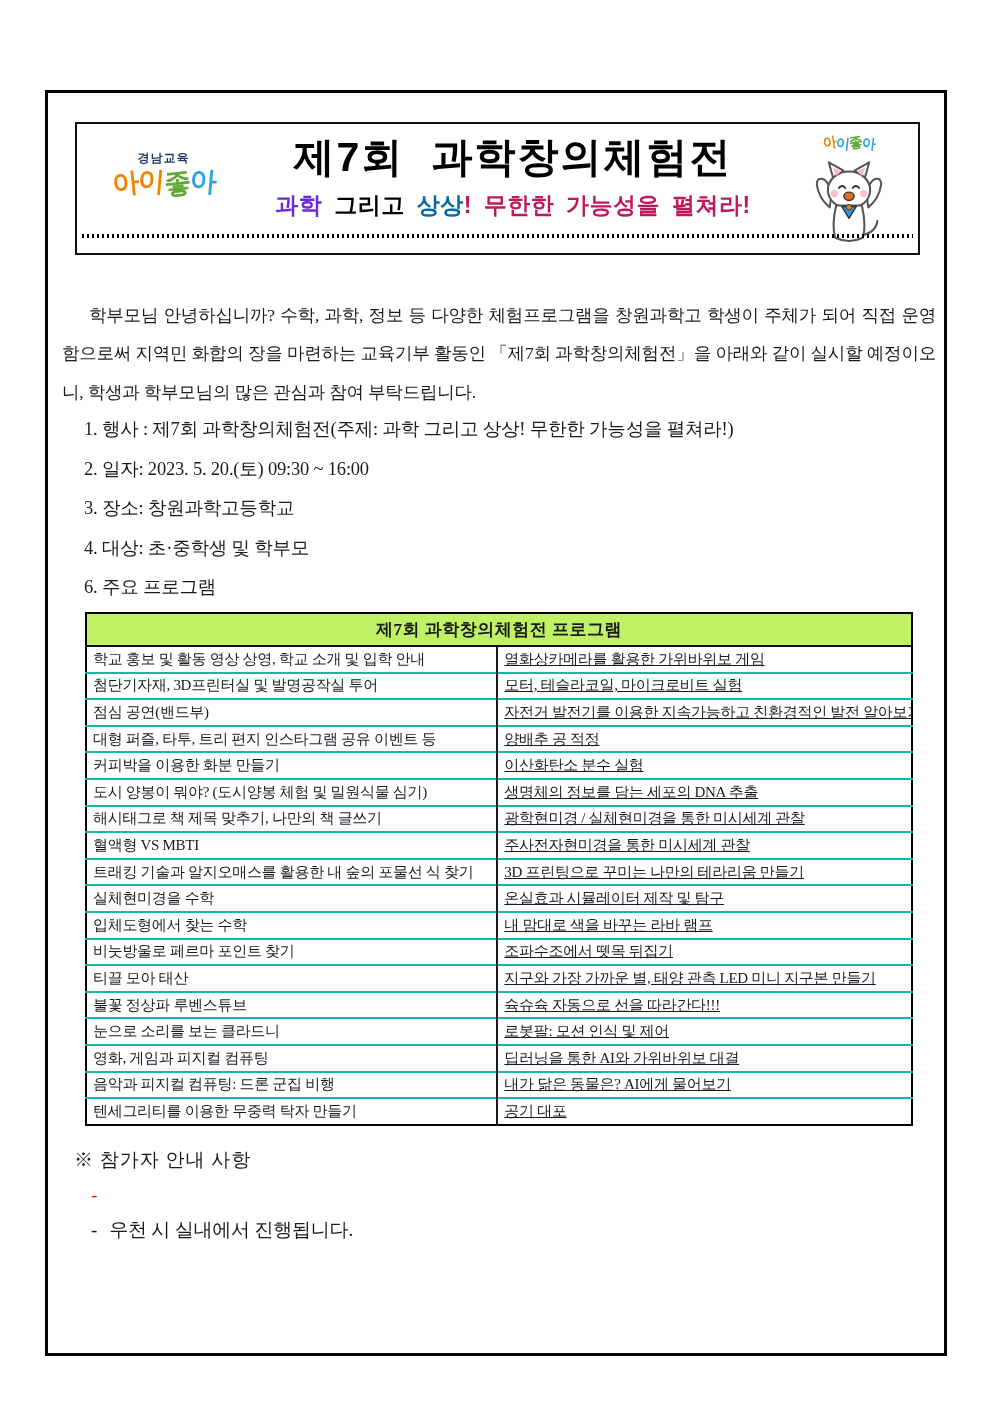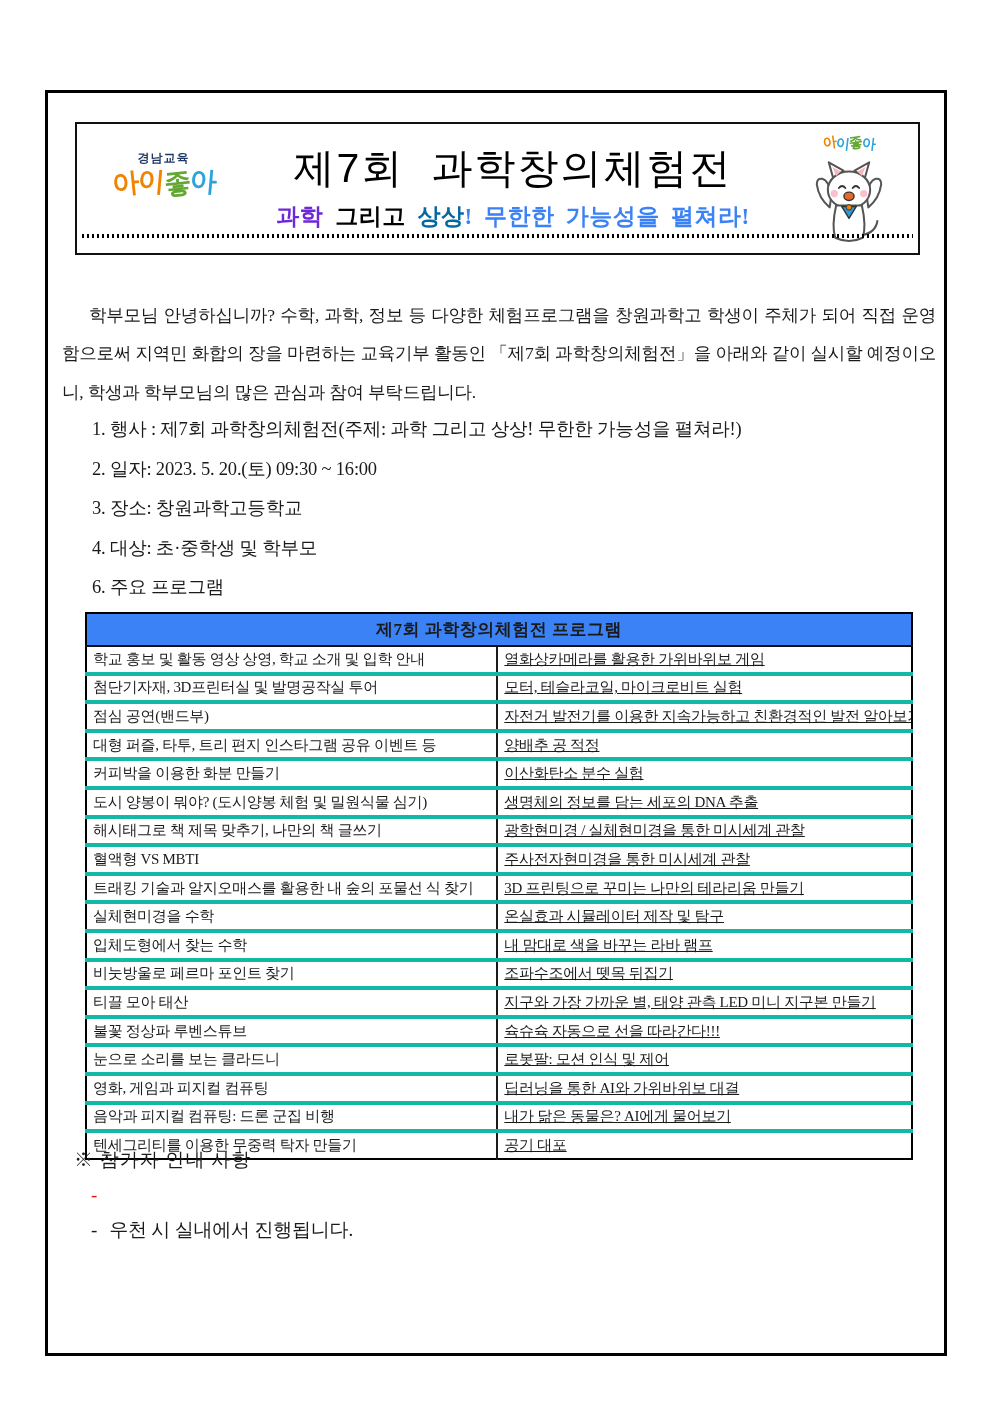--- a/index.html
+++ b/index.html
@@ -15,46 +15,46 @@
   .dotted-divider{position:absolute;left:5px;right:5px;bottom:15px;height:4px;
           background:repeating-linear-gradient(90deg,#000 0 2px,transparent 2px 5px);}
   .logo-zone{width:145px;padding-top:18px;text-align:center;
              font-family:"Liberation Sans","DejaVu Sans",sans-serif;}
   .logo-small{font-size:12px;font-weight:700;color:#1f3864;letter-spacing:1px;}
   .logo-word{font-size:27px;font-weight:900;letter-spacing:-1px;line-height:1.1;}
   .logo-word span{display:inline-block;}
   .logo-word span:nth-child(odd){transform:rotate(-6deg) translateY(2px);}
   .logo-word span:nth-child(even){transform:rotate(5deg);}
   .title-zone{flex:1;text-align:center;font-family:"Liberation Sans","DejaVu Sans",sans-serif;}
-  .main-title{margin:13px 0 0;font-size:41px;font-weight:400;color:#000;
+  .main-title{margin:2px 0 0;font-size:41px;font-weight:700;color:#000;
               letter-spacing:2px;word-spacing:14px;line-height:1.15;}
   .subtitle{margin-top:9px;font-size:23px;font-weight:800;letter-spacing:0.5px;word-spacing:5px;}
   .mascot-zone{width:118px;text-align:center;padding-top:2px;
                font-family:"Liberation Sans","DejaVu Sans",sans-serif;}
   .mascot-label{font-size:14px;font-weight:900;letter-spacing:-1px;}
   .mascot-label span{display:inline-block;}
   .mascot-label span:nth-child(odd){transform:rotate(-8deg);}
   .mascot-label span:nth-child(even){transform:rotate(7deg) translateY(1px);}
 
   
   .intro{position:absolute;left:62px;top:278px;width:874px;font-size:17.5px;
          line-height:38.5px;text-align:justify;text-indent:27px;letter-spacing:-0.2px;}
   .intro b{font-weight:400;}
 
   
-  .event-list{position:absolute;left:92px;top:409px;width:840px;list-style:none;margin:0;padding:0;text-align:right;}
+  .event-list{position:absolute;left:84px;top:409px;width:840px;list-style:none;margin:0;padding:0;text-align:right;}
   .event-list li{height:39.5px;display:flex;align-items:center;font-size:18.5px;letter-spacing:-0.2px;}
 
   
   .program-table{position:absolute;left:85px;top:612px;width:828px;border-collapse:collapse;
                  border:2px solid #000;table-layout:fixed;}
   .program-table th{height:29px;font-size:17px;font-weight:600;letter-spacing:0.5px;
                  border-bottom:2px solid #111;}
   .program-table td{font-size:15px;letter-spacing:-0.3px;padding:2.8px 5px 2.8px 6px;
-                 border-top:4px solid #14b8a6;white-space:nowrap;overflow:hidden;}
+                 border-top:2px solid #14b8a6;white-space:nowrap;overflow:hidden;}
   .program-table tr td:nth-child(2){border-left:2px solid #1a1a1a;text-decoration:underline;}
   .program-table tbody tr:first-child td{border-top:none;}
 
   
   .notes{position:absolute;left:74px;top:1147px;width:850px;}
   .notes-heading{font-size:19px;letter-spacing:1px;}
   .note-line{display:flex;gap:12px;margin-top:11px;padding-left:17px;font-size:19px;
              letter-spacing:-0.2px;align-items:baseline;}
 </style>
 </head>
@@ -63,21 +63,21 @@
 <div class="sheet">
   <div class="outer-border"></div>
 
   <div class="banner">
     <div class="logo-zone">
       <div class="logo-small">경남교육</div>
       <div class="logo-word"><span style="color: rgb(240, 131, 0);">아</span><span style="color: rgb(240, 131, 0);">이</span><span style="color: rgb(98, 168, 51);">좋</span><span style="color: rgb(43, 163, 220);">아</span></div>
     </div>
     <div class="title-zone">
       <div class="main-title">제7회 과학창의체험전</div>
-      <div class="subtitle"><span style="color: #6d28d9;">과학</span><span style="color: rgb(0, 0, 0);"> 그리고 </span><span style="color: #0369a1;">상상</span><span style="color: #3b82f6; font-family: Liberation Serif, serif;">! 무한한 가능성을 펼쳐라!</span></div>
+      <div class="subtitle"><span style="color: #6d28d9;">과학</span><span style="color: rgb(0, 0, 0);"> 그리고 </span><span style="color: #0369a1;">상상</span><span style="color: #be185d;">! 무한한 가능성을 펼쳐라!</span></div>
     </div>
     <div class="mascot-zone">
       <div class="mascot-label"><span style="color: rgb(240, 131, 0);">아</span><span style="color: rgb(43, 163, 220);">이</span><span style="color: rgb(98, 168, 51);">좋</span><span style="color: rgb(43, 163, 220);">아</span></div>
       <svg width="92" height="96" viewBox="0 0 100 104">
         <g stroke="#555" stroke-width="2.2" fill="#fff" stroke-linejoin="round">
           <path d="M29,60 Q17,50 15,35 Q15,28 21,29 Q28,31 31,46 Z"></path>
           <path d="M71,60 Q83,50 85,35 Q85,28 79,29 Q72,31 69,46 Z"></path>
           <path d="M33,29 L28,11 L44,20 Z"></path>
           <path d="M67,29 L72,11 L56,20 Z"></path>
           <ellipse cx="50" cy="41" rx="23" ry="20"></ellipse>
@@ -108,21 +108,21 @@
     <li>6. 주요 프로그램</li>
   </ul>
 
   <table class="program-table">
     <colgroup>
         <col style="width:49.8%">
         <col>
       </colgroup>
     <thead>
       <tr>
-          <th colspan="2" style="background: #3b82f6; margin-top: 20px;">제7회 과학창의체험전 프로그램</th>
+          <th colspan="2" style="background: #bef264; margin-top: 20px;">제7회 과학창의체험전 프로그램</th>
         </tr>
     </thead>
     <tbody>
         <tr>
           <td>학교 홍보 및 활동 영상 상영, 학교 소개 및 입학 안내</td>
           <td>열화상카메라를 활용한 가위바위보 게임</td>
         </tr>
         <tr>
           <td>첨단기자재, 3D프린터실 및 발명공작실 투어</td>
           <td>모터, 테슬라코일, 마이크로비트 실험</td>

